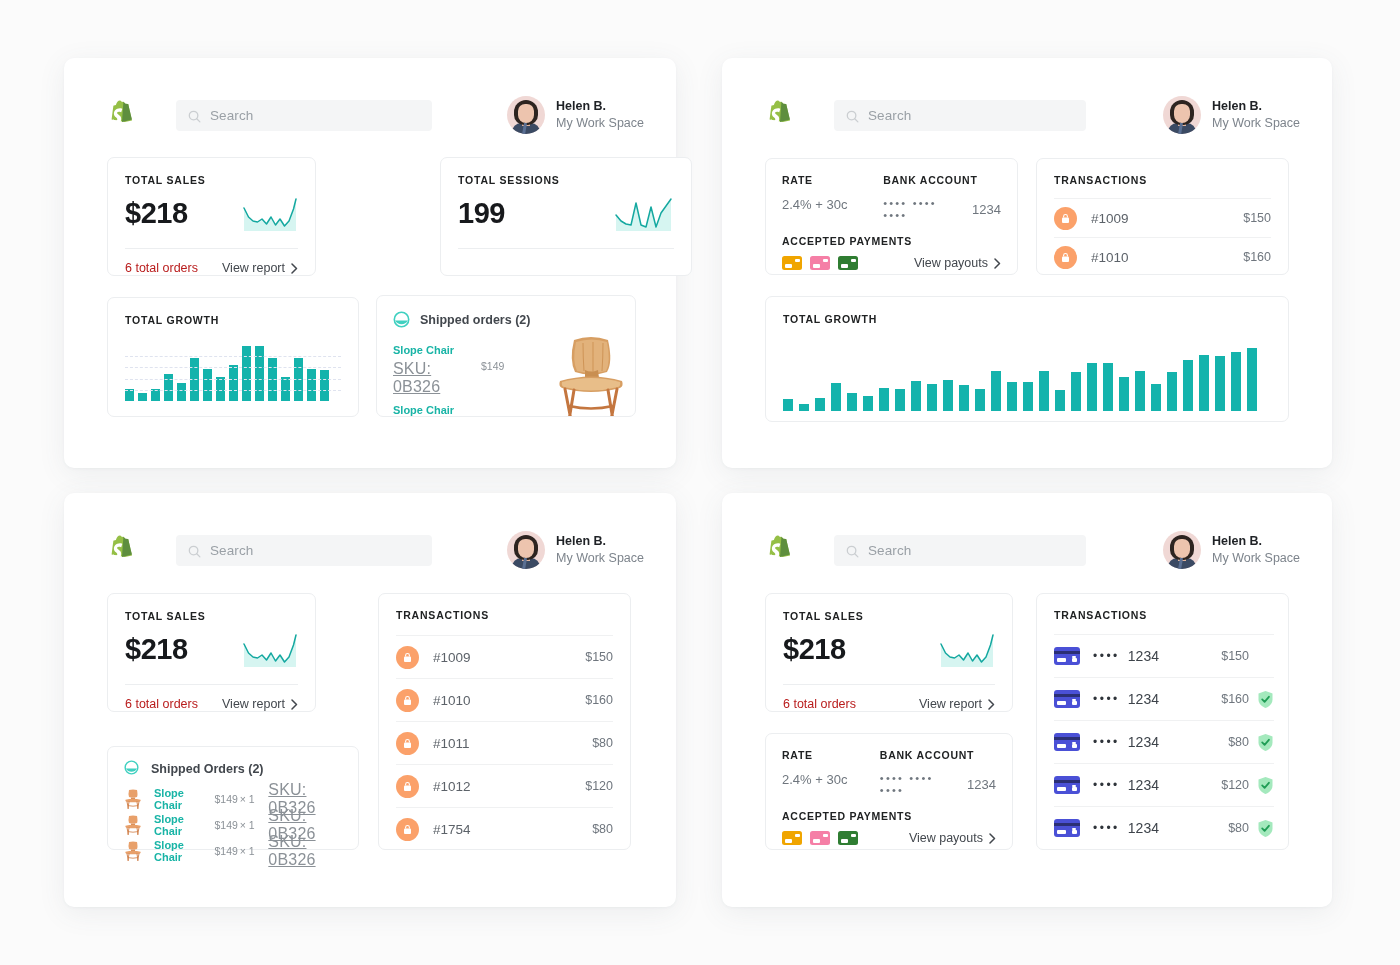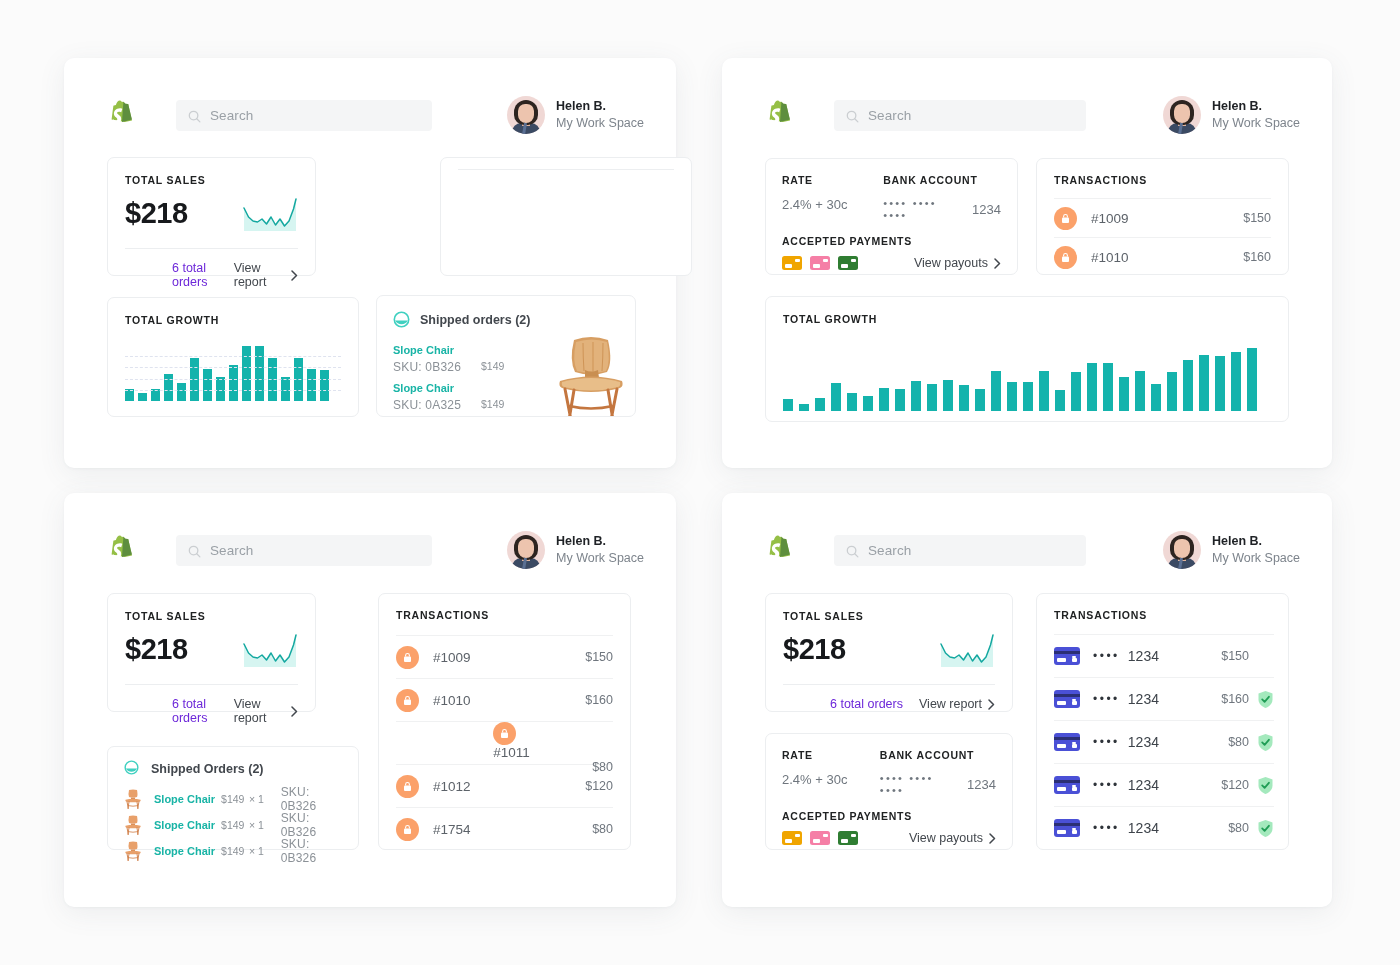--- a/index.html
+++ b/index.html
@@ -63,21 +63,21 @@
   .card-label {
     font-size: 10.5px; font-weight: bold; letter-spacing: .8px;
     color: #202223; text-transform: uppercase;
   }
 
   
   .metric-top { display:flex; align-items:flex-start; justify-content:space-between; }
   .metric-value { font-size: 29px; font-weight: bold; color: #17191c; letter-spacing: -.5px; }
   .divider { height:1px; background:#eceef0; }
   .metric-foot { display:flex; align-items:center; justify-content:space-between; }
-  .muted { font-size: 12.5px; color: #6d28d9; margin-left: 47px; }
+  .muted { font-size: 12.5px; color: #b91c1c; }
   .link { font-size: 12.5px; color: #42474d; display:flex; align-items:center; gap:6px; }
   .chev { width:7px; height:11px; flex:0 0 auto; }
   .spark { flex: 0 0 auto; }
 
   
   .bars { display:flex; align-items:flex-end; position:relative; }
   .bar { background:#14b3ac; flex:0 0 auto; }
   .gridline { position:absolute; left:0; right:0; height:0;
               border-top:1px dashed #dfe3ef; }
 
@@ -111,21 +111,21 @@
   .bc-c { right:4px; top:9px; width:4px; height:2px; border-radius:1px; }
   .shield { width:17px; height:19px; flex:0 0 auto; }
   .mask-num { font-size:14px; color:#3d434a; display:flex; align-items:center; gap:8px; }
   .mask-dots { font-size:12px; letter-spacing:2.5px; color:#2f343a; }
 
   
   .ship-head { display:flex; align-items:center; gap:10px; }
   .ship-ico { width:17px; height:17px; flex:0 0 auto; }
   .ship-title { font-size:12.5px; font-weight:bold; color:#42474d; }
   .prod-name { font-size:11px; color:#19b4a6; font-weight:bold; }
-  .prod-sku { font-size:12px; color:#8b9197; letter-spacing:.2px; }
+  .prod-sku { font-size:16px; color:#8b9197; letter-spacing:.2px;text-decoration:underline; }
   .prod-price { font-size:10.5px; color:#8b9197; }
   .chair-thumb { width:18px; height:20px; flex:0 0 auto; }
   .chair-big { position:absolute; width:78px; height:86px; }
   .ship-row { display:flex; align-items:center; }
 </style>
 </head>
 <body>
 
 <div class="stage">
 
@@ -182,20 +182,32 @@
         <span class="link">
           <span>View report</span>
           <span class="chev"><svg viewBox="0 0 7 11" width="7" height="11">
                 <polyline points="1,1 5.5,5.5 1,10" fill="none" stroke="#42474d" stroke-width="1.5" stroke-linecap="round" stroke-linejoin="round"></polyline>
               </svg></span>
         </span>
       </div>
     </div>
 
     <div class="card" style="left:376px; top:99px; width:252px; height:119px;">
+      <div style="padding:16px 17px 0 17px;">
+        <div class="card-label">TOTAL SESSIONS</div>
+        <div class="metric-top" style="margin-top:11px;">
+          <span class="metric-value">199</span>
+          <span class="spark">
+            <svg width="60" height="36" viewBox="0 0 60 36">
+              <path d="M2,18 L7,24 L12,27 L17,28 L22,6 L27,28 L32,30 L37,10 L42,30 L47,16 L57,2 L57,34 L2,34 Z" fill="#d6f5f1"></path>
+              <polyline points="2,18 7,24 12,27 17,28 22,6 27,28 32,30 37,10 42,30 47,16 57,2" fill="none" stroke="#14a8a0" stroke-width="1.5" stroke-linejoin="round" stroke-linecap="round"></polyline>
+            </svg>
+          </span>
+        </div>
+      </div>
       <div class="divider" style="margin:11px 17px 0 17px;"></div>
     </div>
 
     <div class="card" style="left:43px; top:239px; width:252px; height:120px;">
       <div style="padding:16px 0 0 17px;">
         <div class="card-label">TOTAL GROWTH</div>
       </div>
       <div id="growth-small" class="bars" style="position:absolute; left:17px; right:17px; top:47px; height:56px; gap:4px;">
           <div class="gridline" style="top: 20%;"></div>
           <div class="gridline" style="top: 40%;"></div>
@@ -539,21 +551,21 @@
           <div class="txn-row" style="height: 43px;">
             <span class="lock">
               <svg viewBox="0 0 11 11">
                 <rect x="2" y="4.6" width="7" height="5.4" rx="1" fill="#fff"></rect>
                 <path d="M3.6 4.6 V3.4 a1.9 1.9 0 0 1 3.8 0 V4.6" fill="none" stroke="#fff" stroke-width="1.1"></path>
               </svg>
             </span>
             <span class="txn-id" style="margin-left:14px;">#1010</span>
             <span class="txn-amt">$160</span>
           </div>
-          <div class="txn-row" style="height: 43px; flex-direction: column;">
+          <div class="txn-row" style="height: 43px;">
             <span class="lock">
               <svg viewBox="0 0 11 11">
                 <rect x="2" y="4.6" width="7" height="5.4" rx="1" fill="#fff"></rect>
                 <path d="M3.6 4.6 V3.4 a1.9 1.9 0 0 1 3.8 0 V4.6" fill="none" stroke="#fff" stroke-width="1.1"></path>
               </svg>
             </span>
             <span class="txn-id" style="margin-left:14px;">#1011</span>
             <span class="txn-amt">$80</span>
           </div>
           <div class="txn-row" style="height: 43px;">

